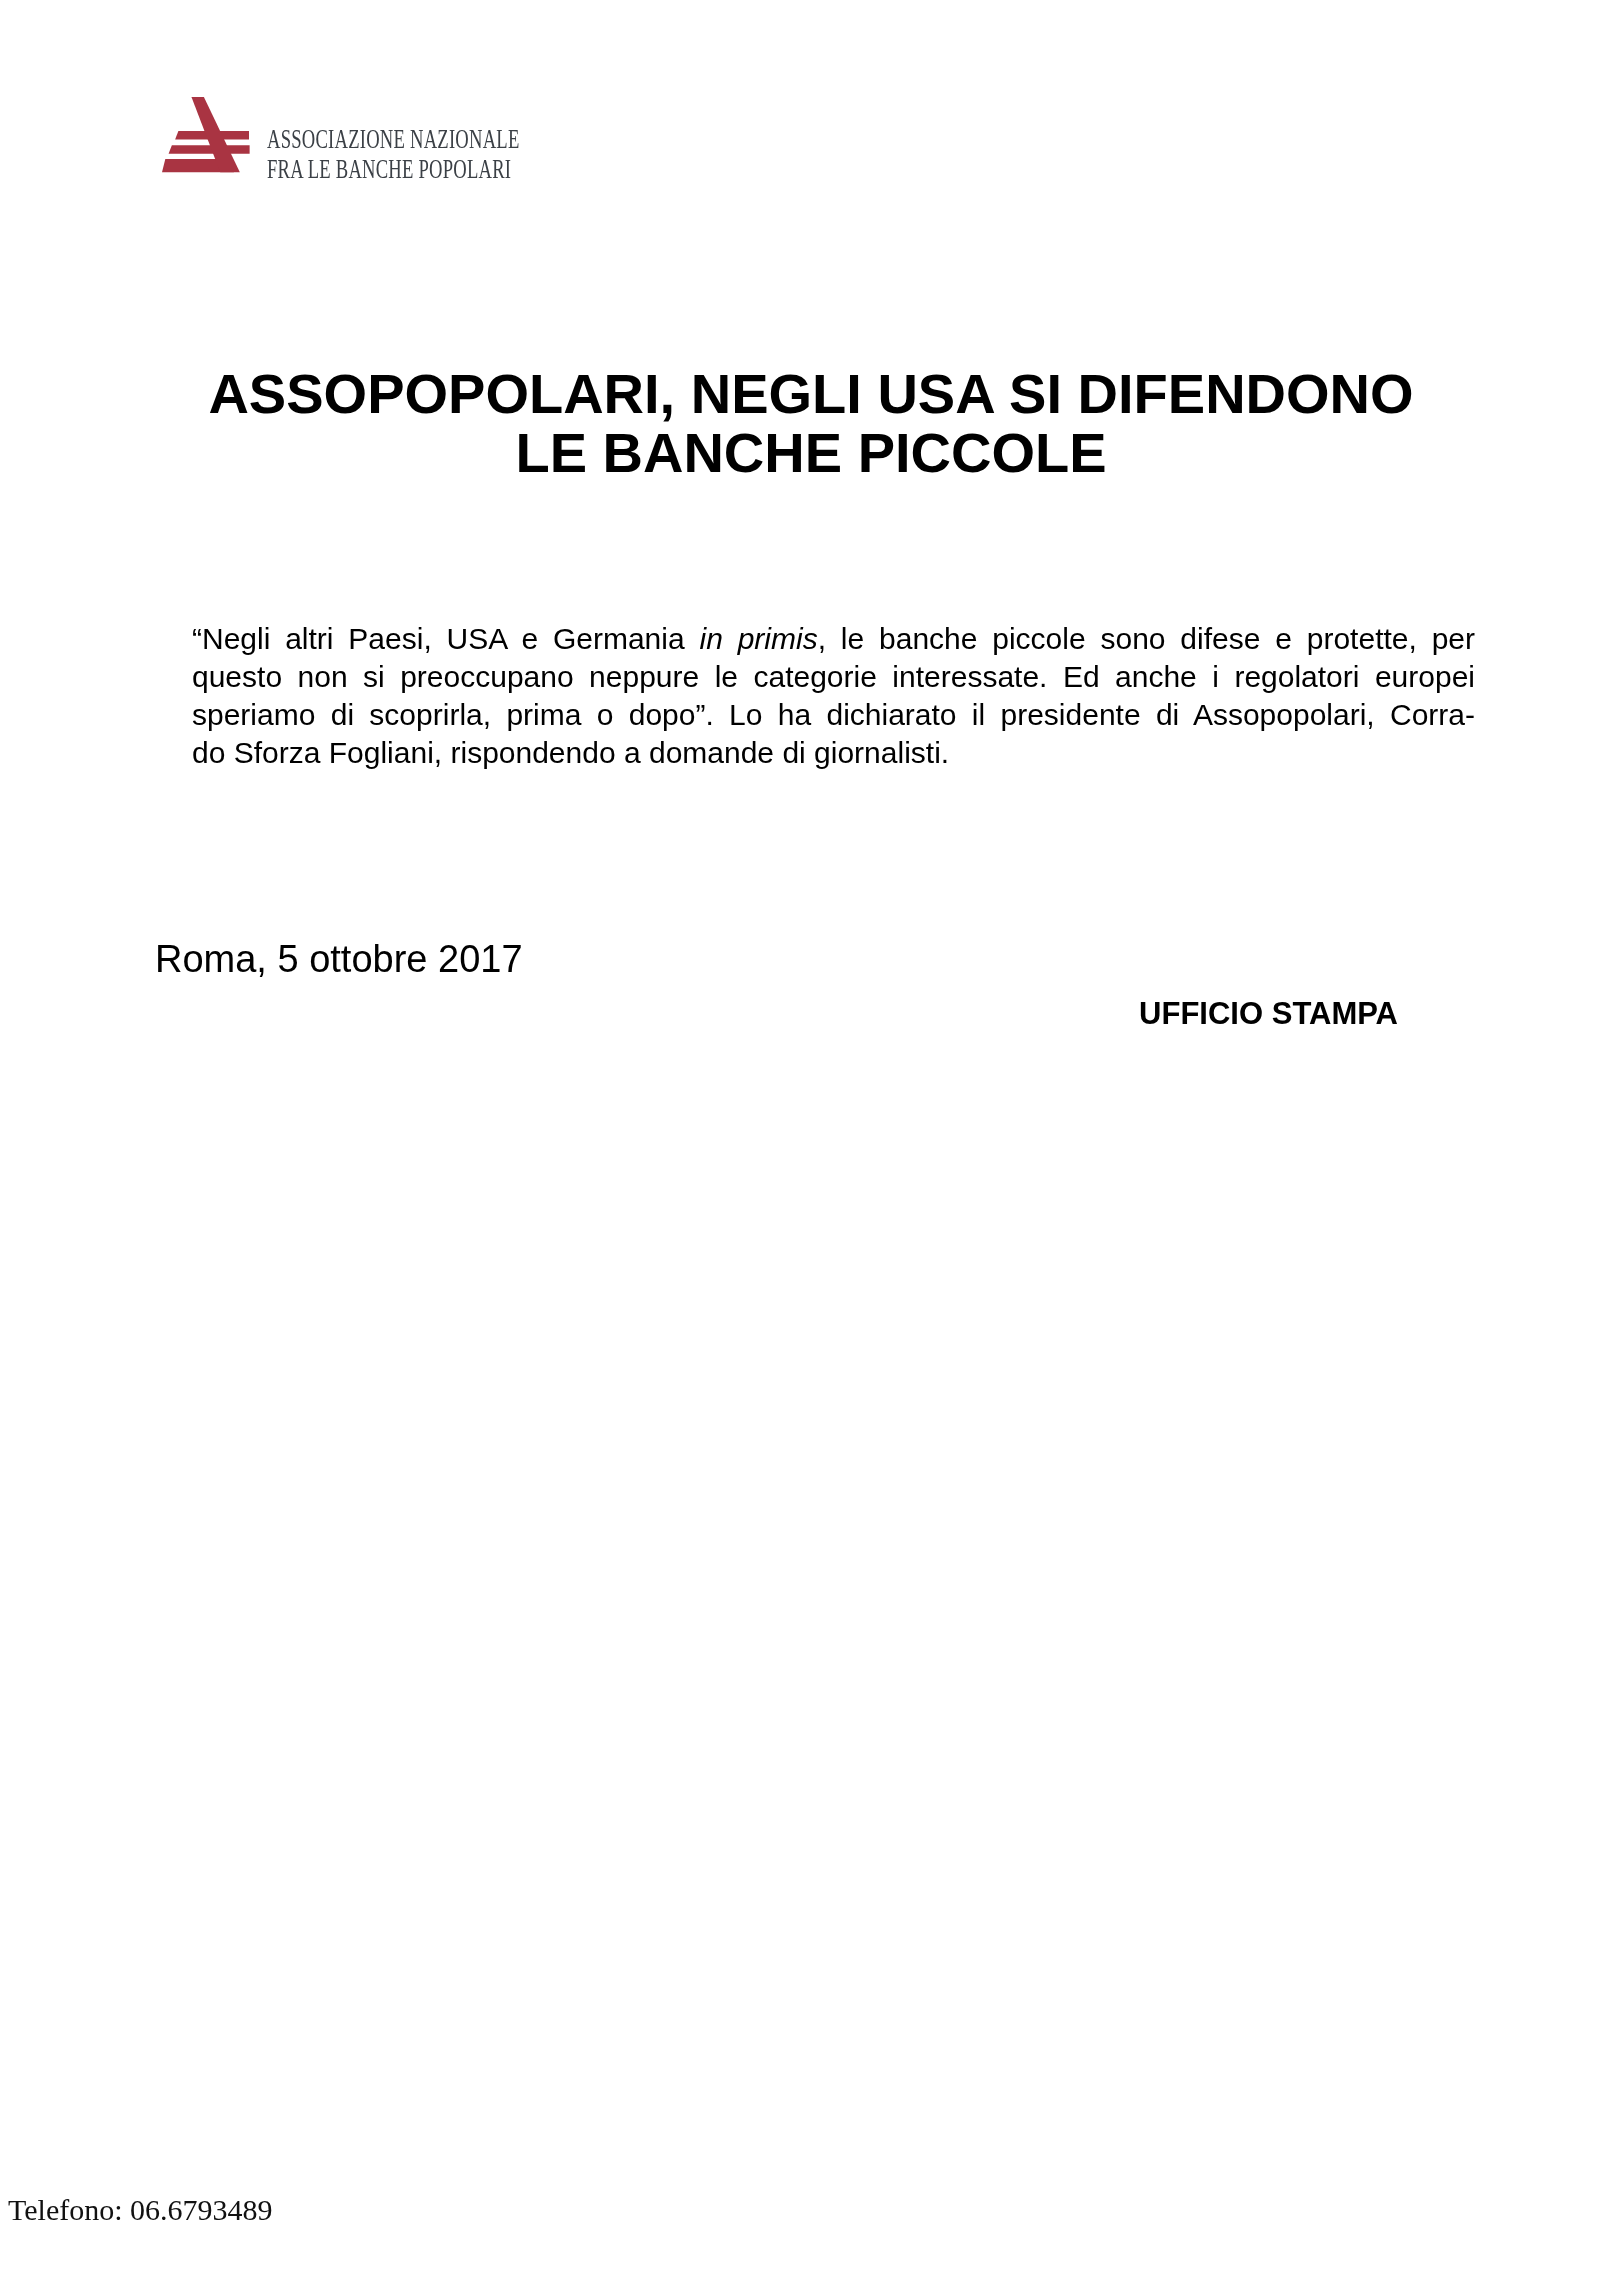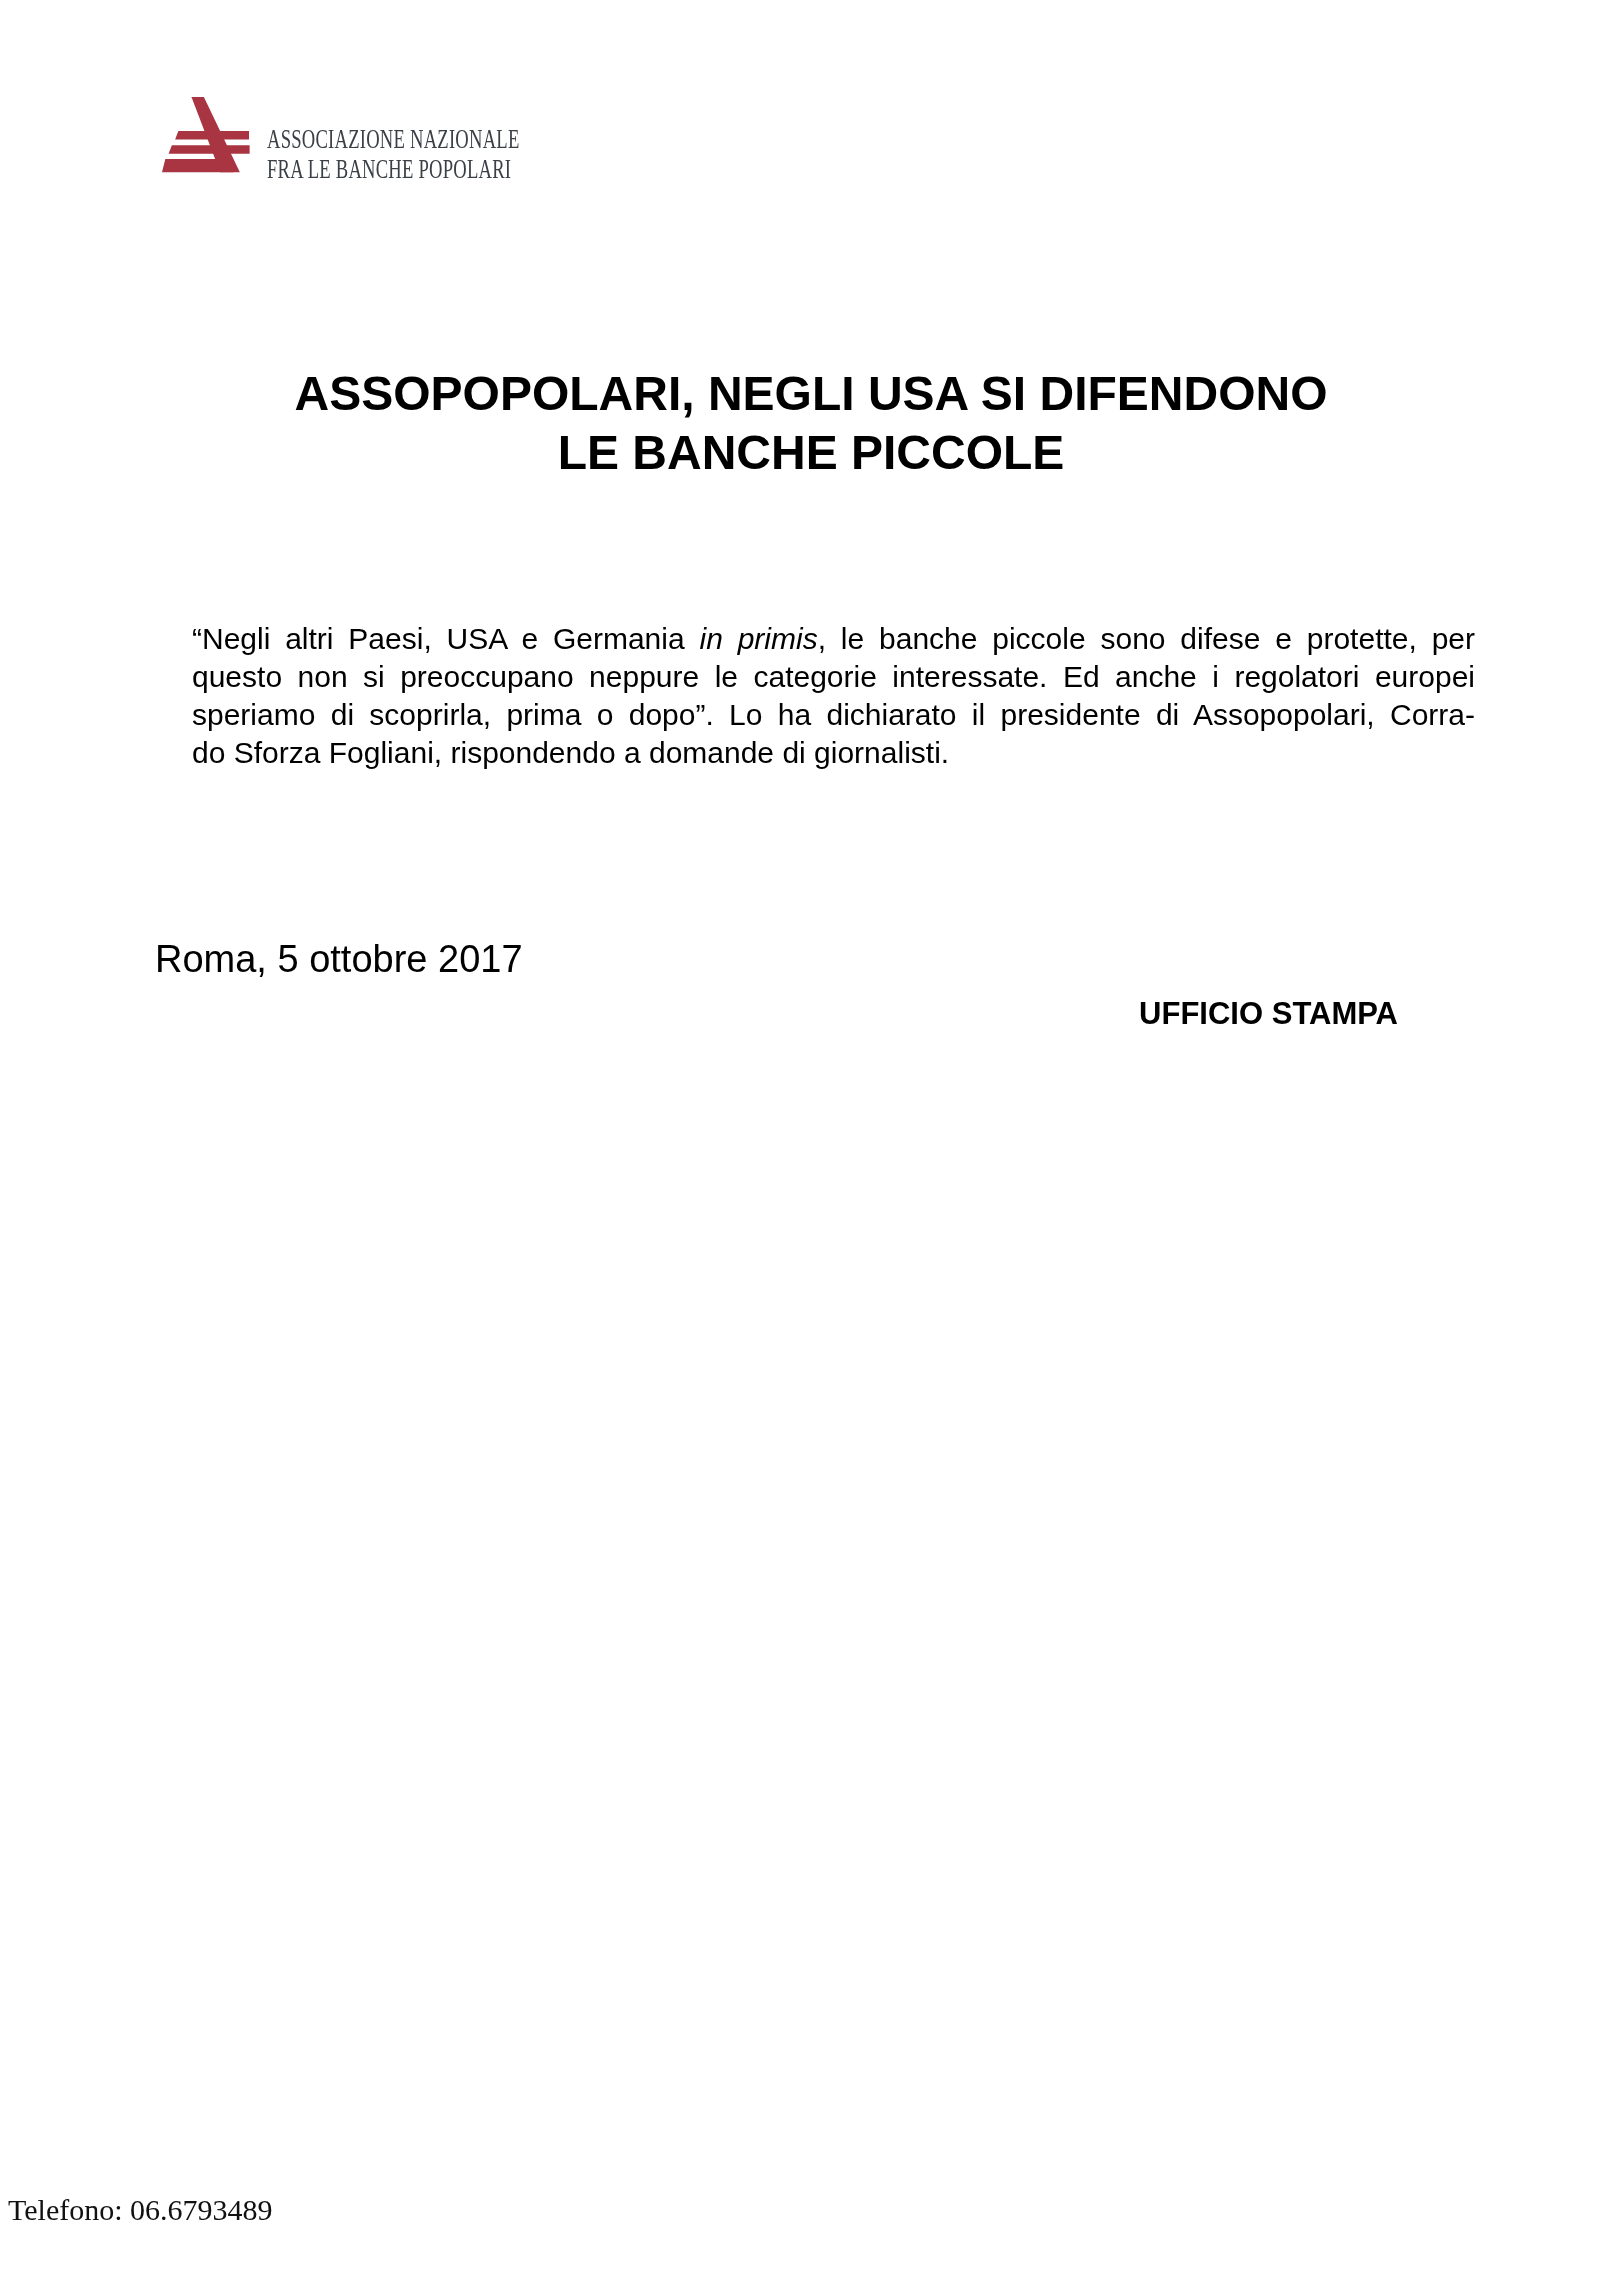--- a/index.html
+++ b/index.html
@@ -25,21 +25,21 @@
     transform: scaleX(0.73) scaleY(1.08);
     transform-origin: left top;
     white-space: nowrap;
   }
 
   
   .title {
     position: absolute; left: 0; top: 364px; width: 100%;
     text-align: center;
     font-weight: bold;
-    font-size: 48px; line-height: 59px;
+    font-size: 56px; line-height: 59px;
     color: #000000;
   }
 
   
   .body-paragraph {
     position: absolute; left: 155px; top: 620px; width: 1320px;
     font-size: 30px; line-height: 38px;
     color: #000000;
   }
   .jline { text-align: justify; text-align-last: justify; margin-left: 37px; }

